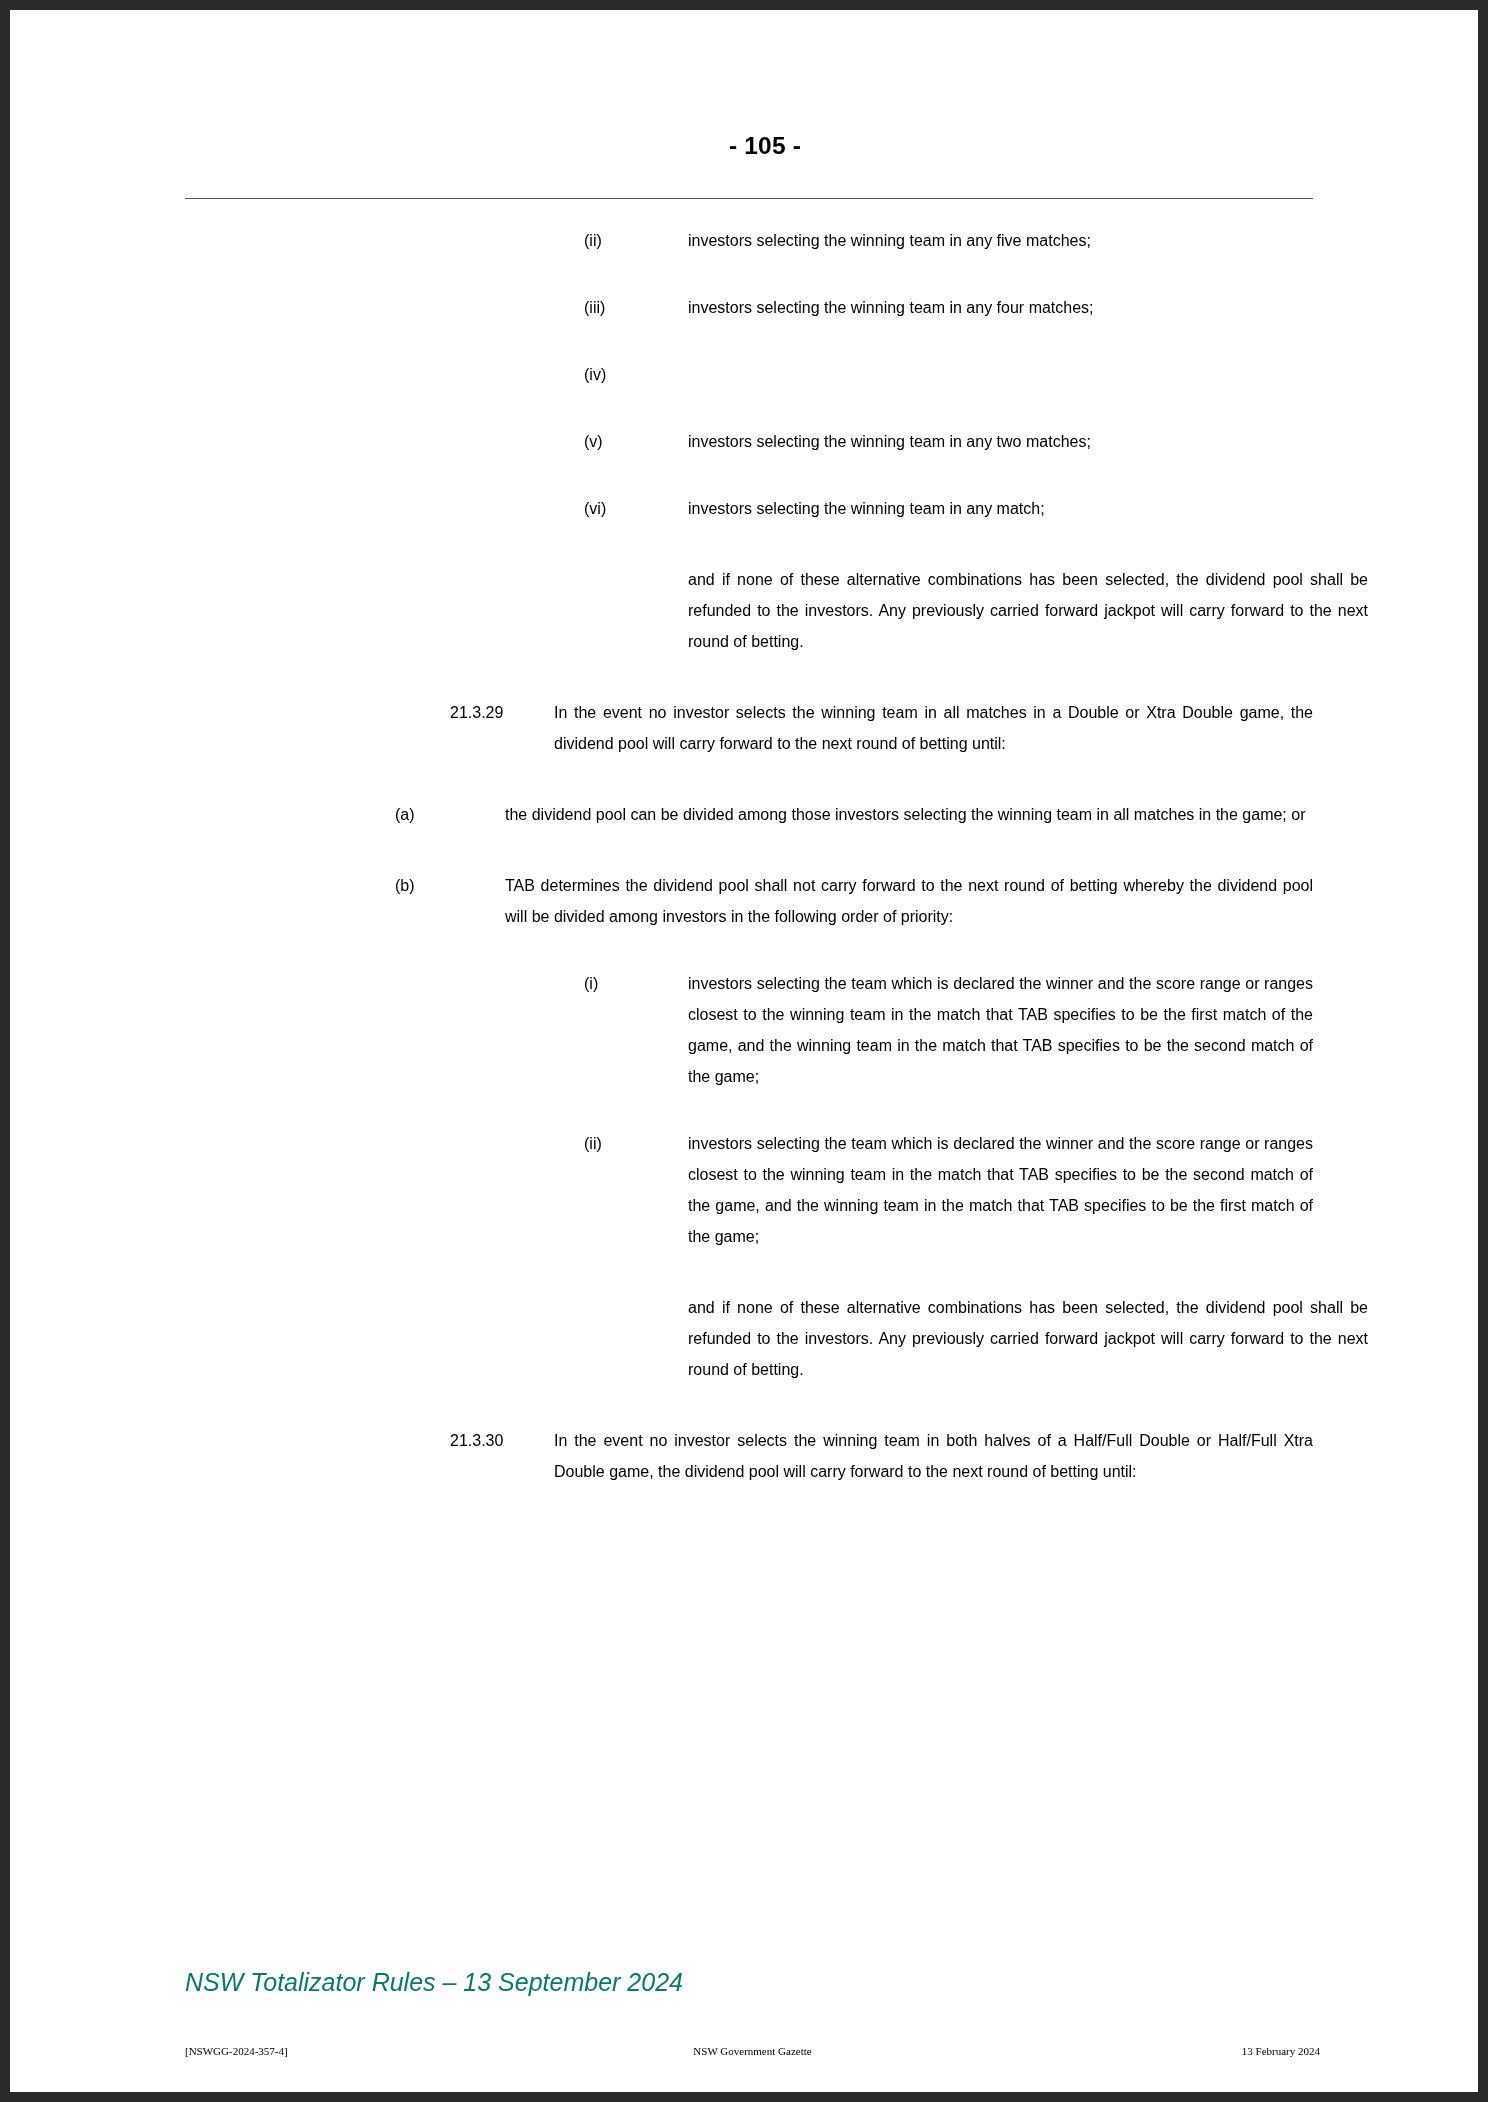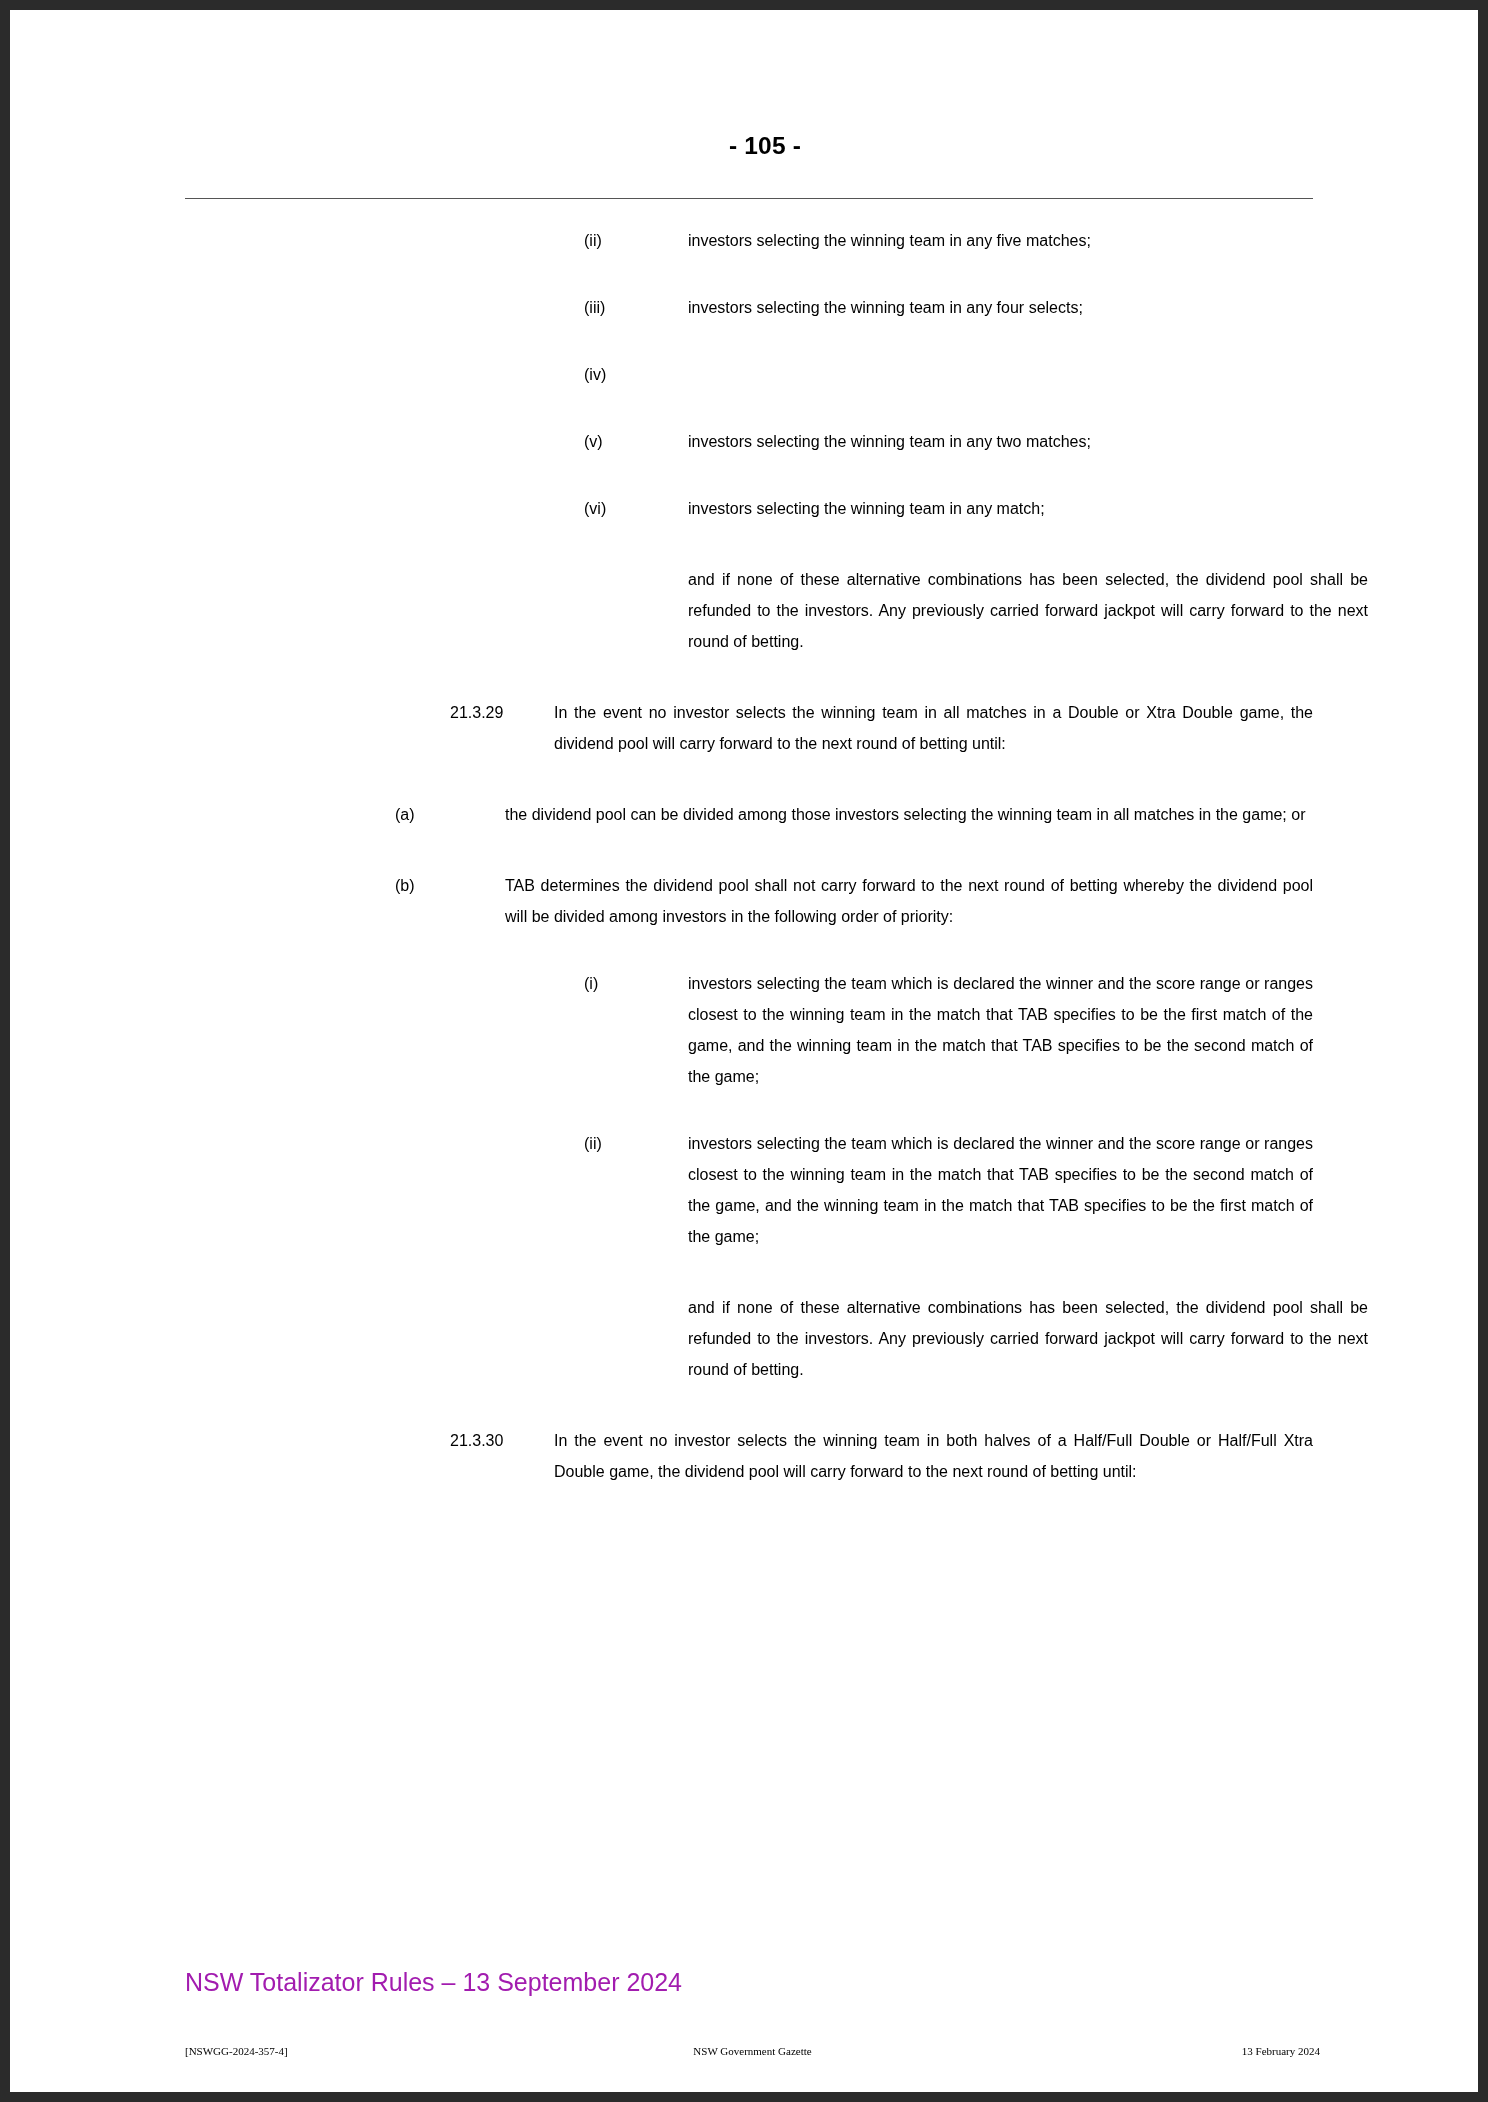--- a/index.html
+++ b/index.html
@@ -118,22 +118,23 @@
     margin-right: 165px;
   }
   .lvl-alpha .marker { width: 110px; }
 
   
   .doc-footer {
     position: absolute;
     left: 175px;
     top: 1958px;
     font-size: 25px;
-    color: #a21caf;
+    color: #0f766e;
     white-space: nowrap;
+    font-style: italic;
   }
   .gazette-footer {
     position: absolute;
     left: 175px;
     top: 2035px;
     width: 1135px;
     display: flex;
     justify-content: space-between;
     align-items: baseline;
     font-family: "Liberation Serif", serif;
@@ -162,21 +163,21 @@
       <div class="header-rule"></div>
 
       <div class="body-area">
           <div class="blk lvl-roman">
             <span class="marker">(ii)</span>
             <span class="content">investors selecting the winning team in any five matches;</span>
           </div>
           <div style="height: 36px;"></div>
           <div class="blk lvl-roman">
             <span class="marker">(iii)</span>
-            <span class="content">investors selecting the winning team in any four selects;</span>
+            <span class="content">investors selecting the winning team in any four matches;</span>
           </div>
           <div style="height: 36px;"></div>
           <div class="blk lvl-roman">
             <span class="marker">(iv)</span>
           </div>
           <div style="height: 36px;"></div>
           <div class="blk lvl-roman">
             <span class="marker">(v)</span>
             <span class="content">investors selecting the winning team in any two matches;</span>
           </div>

